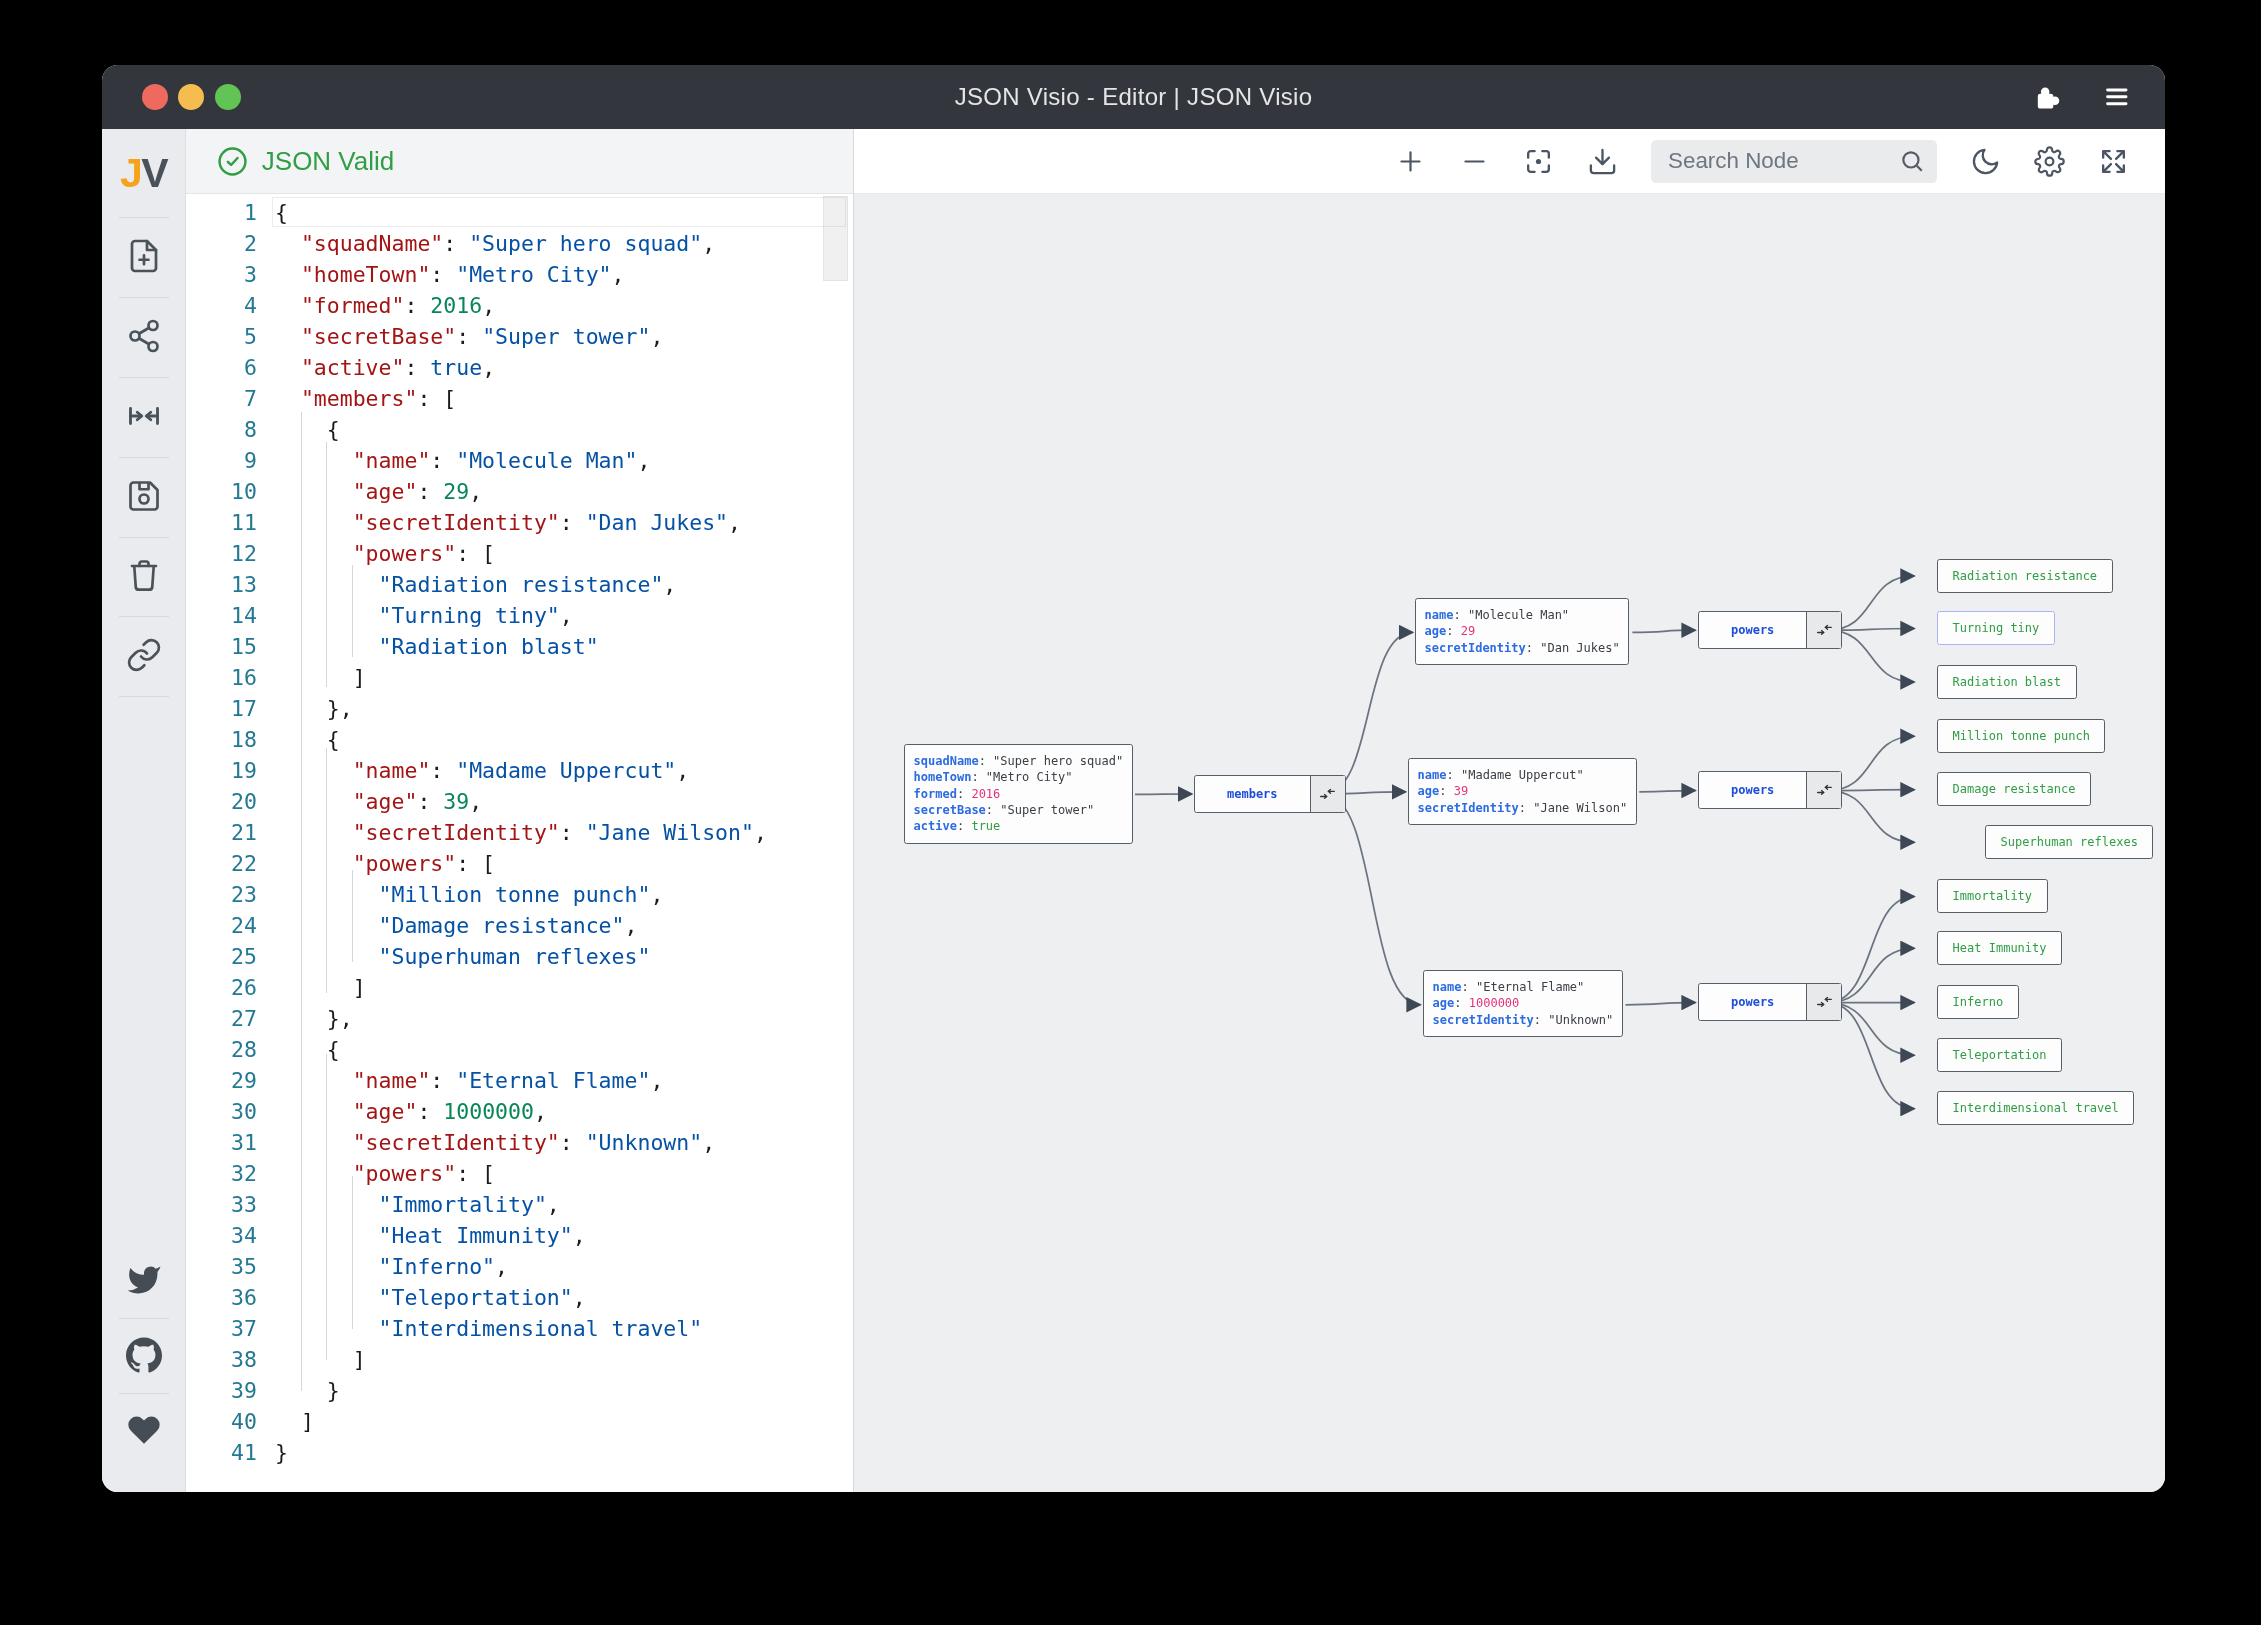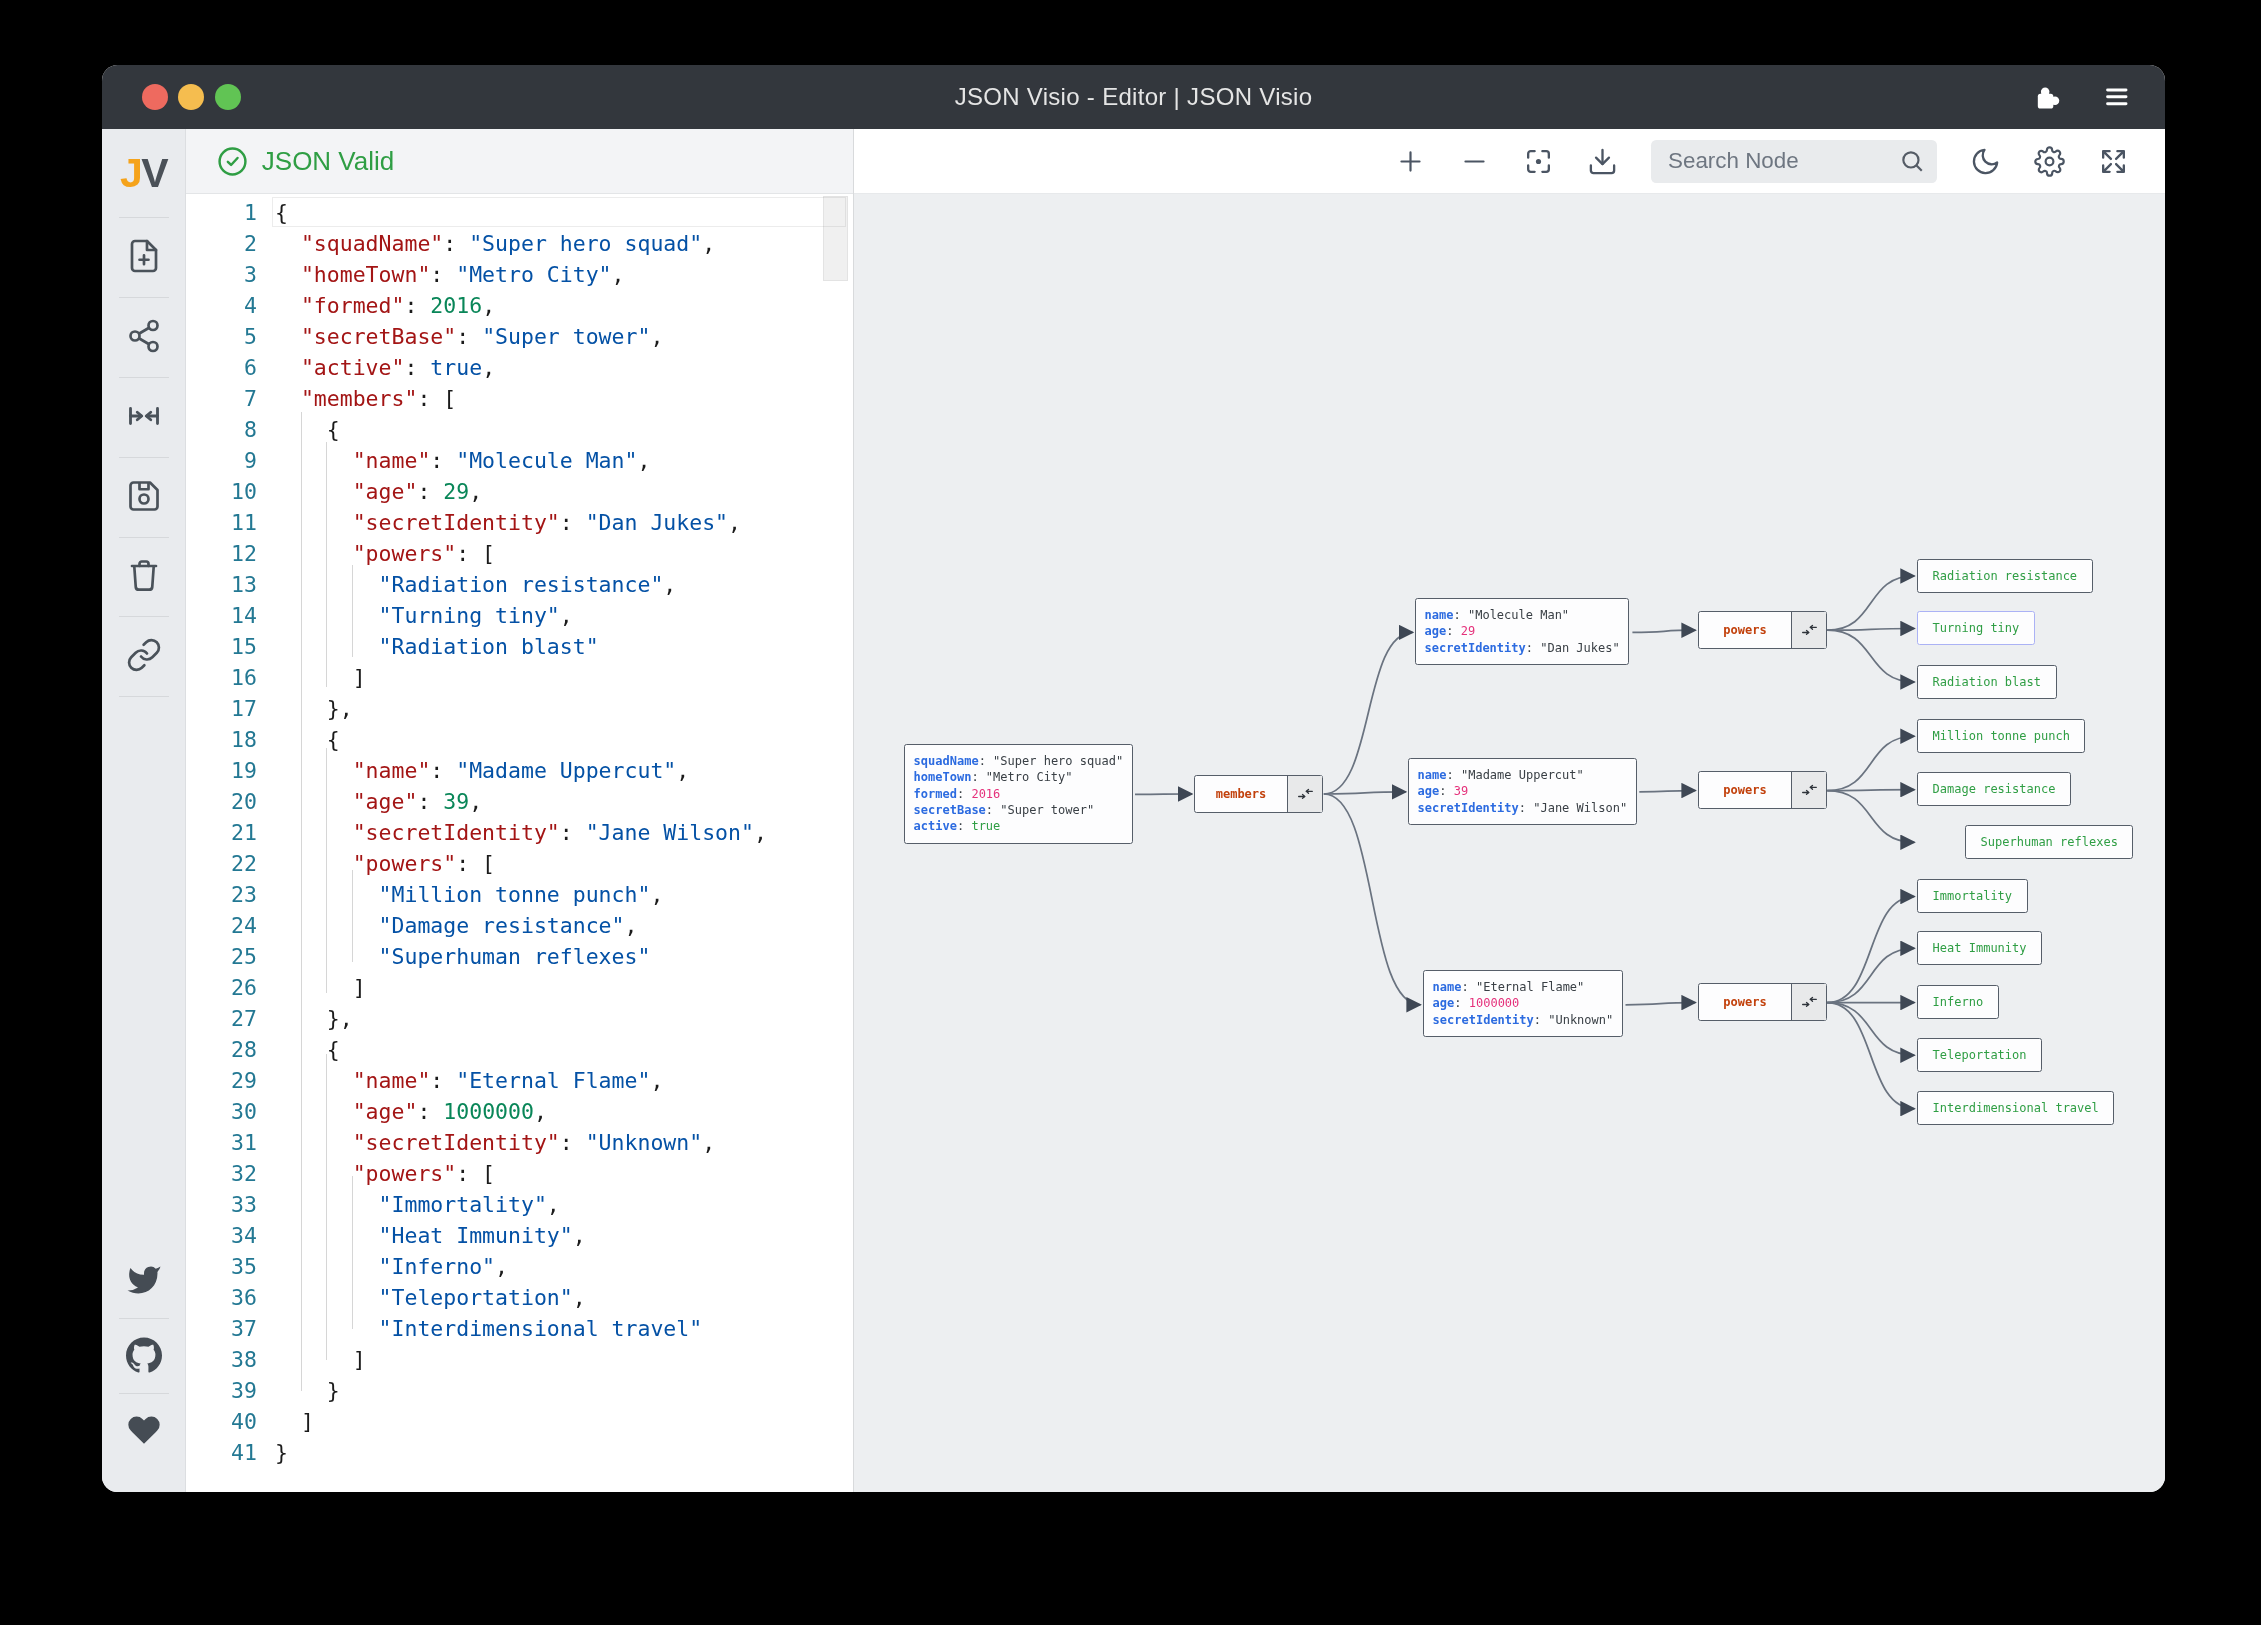--- a/index.html
+++ b/index.html
@@ -45,27 +45,27 @@
   .tool-btn{cursor:pointer;display:flex;align-items:center;}
   .search-box{width:259px;height:43px;background:#e9ebed;border-radius:5.2px;display:flex;align-items:center;padding:0 12px 0 15.5px;gap:8.6px;}
   .search-box input{flex:1;min-width:0;border:none;outline:none;background:transparent;font-size:22.4px;color:#3c4149;font-family:"Liberation Sans",sans-serif;}
   .search-box input::placeholder{color:#6e7681;}
   .search-box svg{width:26px;height:26px;color:#555c66;flex:none;}
   .board{flex:1;position:relative;background:#edeff1;overflow:hidden;}
   .board svg.edges{position:absolute;left:0;top:0;pointer-events:none;}
   
   .node{position:absolute;background:#fdfdfe;border:1.7px solid #565e69;border-radius:2.6px;box-sizing:border-box;
         font-family:"DejaVu Sans Mono",monospace;font-size:12px;white-space:nowrap;}
-  .node.leaf{height:34px;display:flex;align-items:center;padding:0 14.6px;color:#2f9e44;font-weight:500;}
+  .node.leaf{height:34px;display:flex;align-items:center;padding:0 14.6px;color:#2f9e44;font-weight:500;margin-left:20px;}
   .node.selected{border-color:#abb2f5;}
   .node.object{padding:7.8px 8.6px;line-height:16.4px;color:#3a4046;}
   .rk{color:#2c6be0;font-weight:bold;} .rp{color:#3a4046;}
   .rv-str{color:#3a4046;} .rv-num{color:#e5317b;} .rv-bool{color:#2f9e44;}
   .node.array{height:38px;min-width:129px;display:flex;align-items:stretch;padding:0;}
-  .alabel{flex:1;display:flex;align-items:center;justify-content:center;color:#c2410c;font-weight:bold;padding:0 17px;}
+  .alabel{flex:1;display:flex;align-items:center;justify-content:center;color:#1d4ed8;font-weight:bold;padding:0 32px;}
   .acollapse{width:34px;background:#e8e9ea;border-left:1.7px solid #565e69;display:flex;align-items:center;justify-content:center;cursor:pointer;color:#2f343b;}
 </style>
 </head>
 <body>
 
 <div class="window">
 
   <div class="titlebar">
     <div class="lights">
       <span class="light red"></span>

